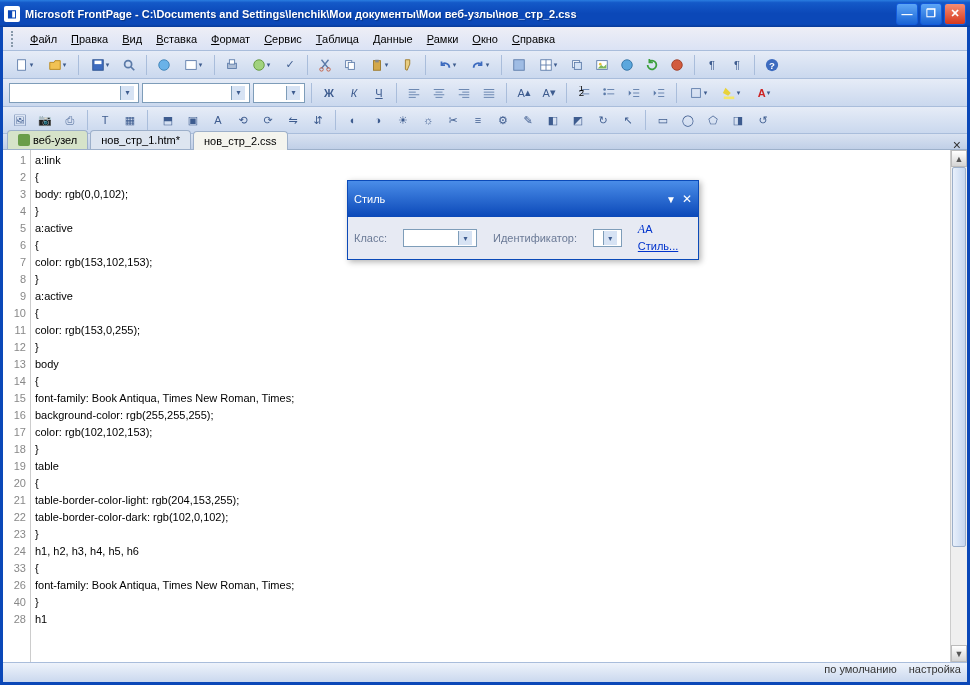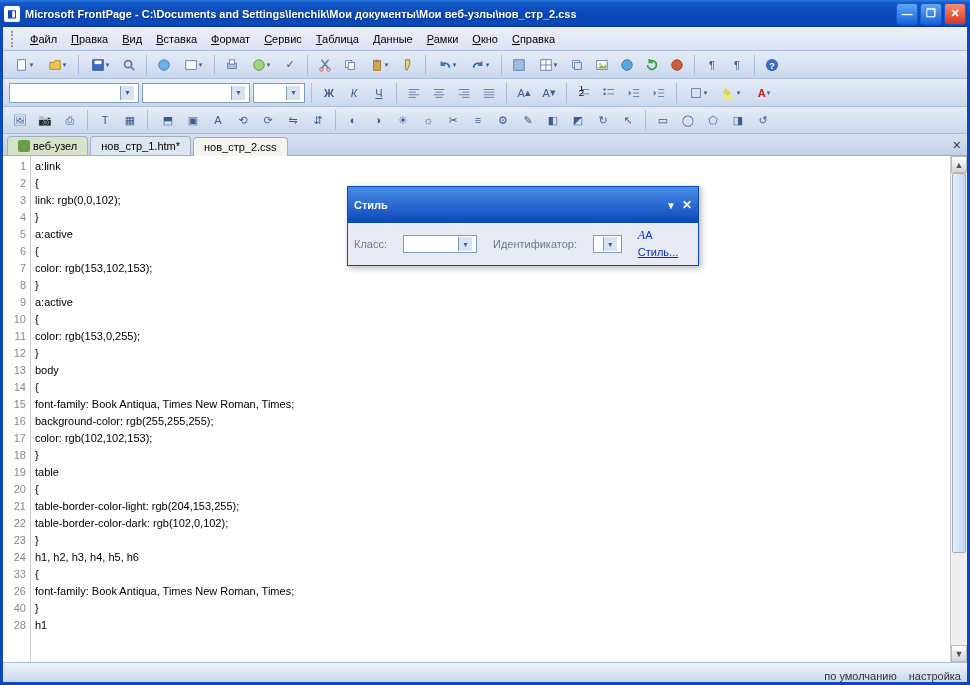--- a/index.html
+++ b/index.html
@@ -20,43 +20,43 @@
 .toolbar{background:linear-gradient(to bottom,#e6ecf7,#cad8ee);border-bottom:1px solid #a9bddb;display:flex;align-items:center;padding:2px 6px;gap:3px;min-height:28px}
 .tbtn{width:22px;height:22px;border:1px solid transparent;border-radius:2px;display:flex;align-items:center;justify-content:center;cursor:pointer;color:#3e5c8f}
 .tbtn.drop{width:30px}
 .tbtn.drop:after{content:"▾";font-size:7px;color:#3e5c8f;margin-left:1px}
 .tsep{width:1px;height:20px;background:#a9bddb;margin:0 3px}
 .combo{height:20px;background:#fff;border:1px solid #7e9db9;display:flex;align-items:center;padding:0 4px;color:#333}
 .combo.wide{width:130px}
 .combo.mid{width:108px}
 .combo.small{width:52px}
 .combo .arrow{margin-left:auto;width:14px;height:14px;background:#d7e3f4;border-left:1px solid #7e9db9;display:flex;align-items:center;justify-content:center;font-size:8px;color:#3e5c8f}
-.tabstrip{height:22px;background:linear-gradient(to bottom,#d9e2f1,#c0cfe7);display:flex;align-items:flex-end;padding:0 4px;border-bottom:1px solid #9db0ca;position:relative}
+.tabstrip{height:16px;background:linear-gradient(to bottom,#d9e2f1,#c0cfe7);display:flex;align-items:flex-end;padding:0 4px;border-bottom:1px solid #9db0ca;position:relative}
 .tab{padding:3px 10px;background:#dde5f0;border:1px solid #9db0ca;border-bottom:none;border-radius:4px 4px 0 0;margin-right:2px;cursor:pointer;font-size:11px;display:flex;align-items:center;gap:3px}
 .tab.active{background:#f4f4ee;font-weight:normal;position:relative;top:1px}
 .tab.web{background:#d6e3c9}
 .tab .ticon{width:12px;height:12px;background:#6a9d4a;border-radius:2px}
 .tabclose{position:absolute;right:6px;top:3px;font-size:14px;cursor:pointer;color:#333}
 .editor-wrap{flex:1;position:relative;background:#fff;display:flex}
 .gutter{width:28px;background:#fff;border-right:1px solid #ccc;text-align:right;padding:2px 4px 0 0;color:#888;font-family:"Courier New",monospace;font-size:13px;line-height:17px}
 .codearea{flex:1;padding:2px 0 0 4px;font-family:"Courier New",monospace;font-size:13px;line-height:17px;color:#000;position:relative}
 .floating{position:absolute;left:316px;top:30px;width:352px;background:#ece9d8;border:1px solid #0b4ab8;box-shadow:2px 2px 6px rgba(0,0,0,.3)}
-.floating-head{height:20px;background:linear-gradient(to bottom,#4a8de8,#0b48b8);color:#fff;font-weight:bold;padding:18px 6px;display:flex;align-items:center}
+.floating-head{height:36px;background:linear-gradient(to bottom,#4a8de8,#0b48b8);color:#fff;font-weight:normal;padding:2px 6px;display:flex;align-items:center}
 .floating-head .fclose{margin-left:auto;cursor:pointer;font-size:12px}
 .floating-head .fmin{cursor:pointer;margin-right:6px;font-size:10px}
 .floating-body{padding:4px 6px;display:flex;align-items:center;gap:16px;background:#e7eaf3}
 .floating-body label{color:#6b7a96}
 .floating-body .combo{width:78px;height:18px}
 .linktext{color:#0033cc;cursor:pointer}
 .linktext .ua{font-family:serif;font-style:italic;font-size:12px}
 .vscroll{width:17px;background:#e8e8e8;border-left:1px solid #ccc;display:flex;flex-direction:column}
 .vscroll .arr{height:17px;background:linear-gradient(to bottom,#fff,#d4d4d4);border:1px solid #bbb;display:flex;align-items:center;justify-content:center;font-size:9px;color:#555}
 .vscroll .track{flex:1;position:relative;background:#efefef}
 .vscroll .thumb{position:absolute;left:1px;right:1px;top:0;height:380px;background:linear-gradient(to right,#e8f0fb,#c5d6ef);border:1px solid #9db0ca;border-radius:2px}
-.statusbar{height:20px;background:linear-gradient(to bottom,#eef3fb,#cad8ee);border-top:1px solid #a9bddb;display:flex;align-items:flex-end;padding:0 6px;font-size:11px;color:#333;justify-content:flex-end;gap:12px}
+.statusbar{height:20px;background:linear-gradient(to bottom,#eef3fb,#cad8ee);border-top:1px solid #a9bddb;display:flex;align-items:flex-start;padding:0 6px;font-size:11px;color:#333;justify-content:flex-end;gap:12px}
 .svgicon{width:14px;height:14px}
 </style>
 </head>
 <body>
 
 <div class="titlebar">
   <div class="app-icon">◧</div>
   <div class="title-text">Microsoft FrontPage - C:\Documents and Settings\lenchik\Мои документы\Мои веб-узлы\нов_стр_2.css</div>
   <div class="titlebtns">
     <div class="titlebtn minbtn">—</div>
@@ -433,21 +433,21 @@
           <label>Идентификатор:</label>
           <div class="combo" style="width:30px">
               <span></span>
               <div class="arrow">▾</div>
             </div>
           <span class="linktext"><span class="ua">A</span>A <u>Стиль...</u></span>
         </div>
       </div>
     <div>a:link</div>
         <div>{</div>
-        <div>    link: rgb(0,0,102);</div>
+        <div>    body: rgb(0,0,102);</div>
         <div>}</div>
         <div>a:active</div>
         <div>{</div>
         <div>    color: rgb(153,102,153);</div>
         <div>}</div>
         <div>a:active</div>
         <div>{</div>
         <div>    color: rgb(153,0,255);</div>
         <div>}</div>
         <div>body</div>

